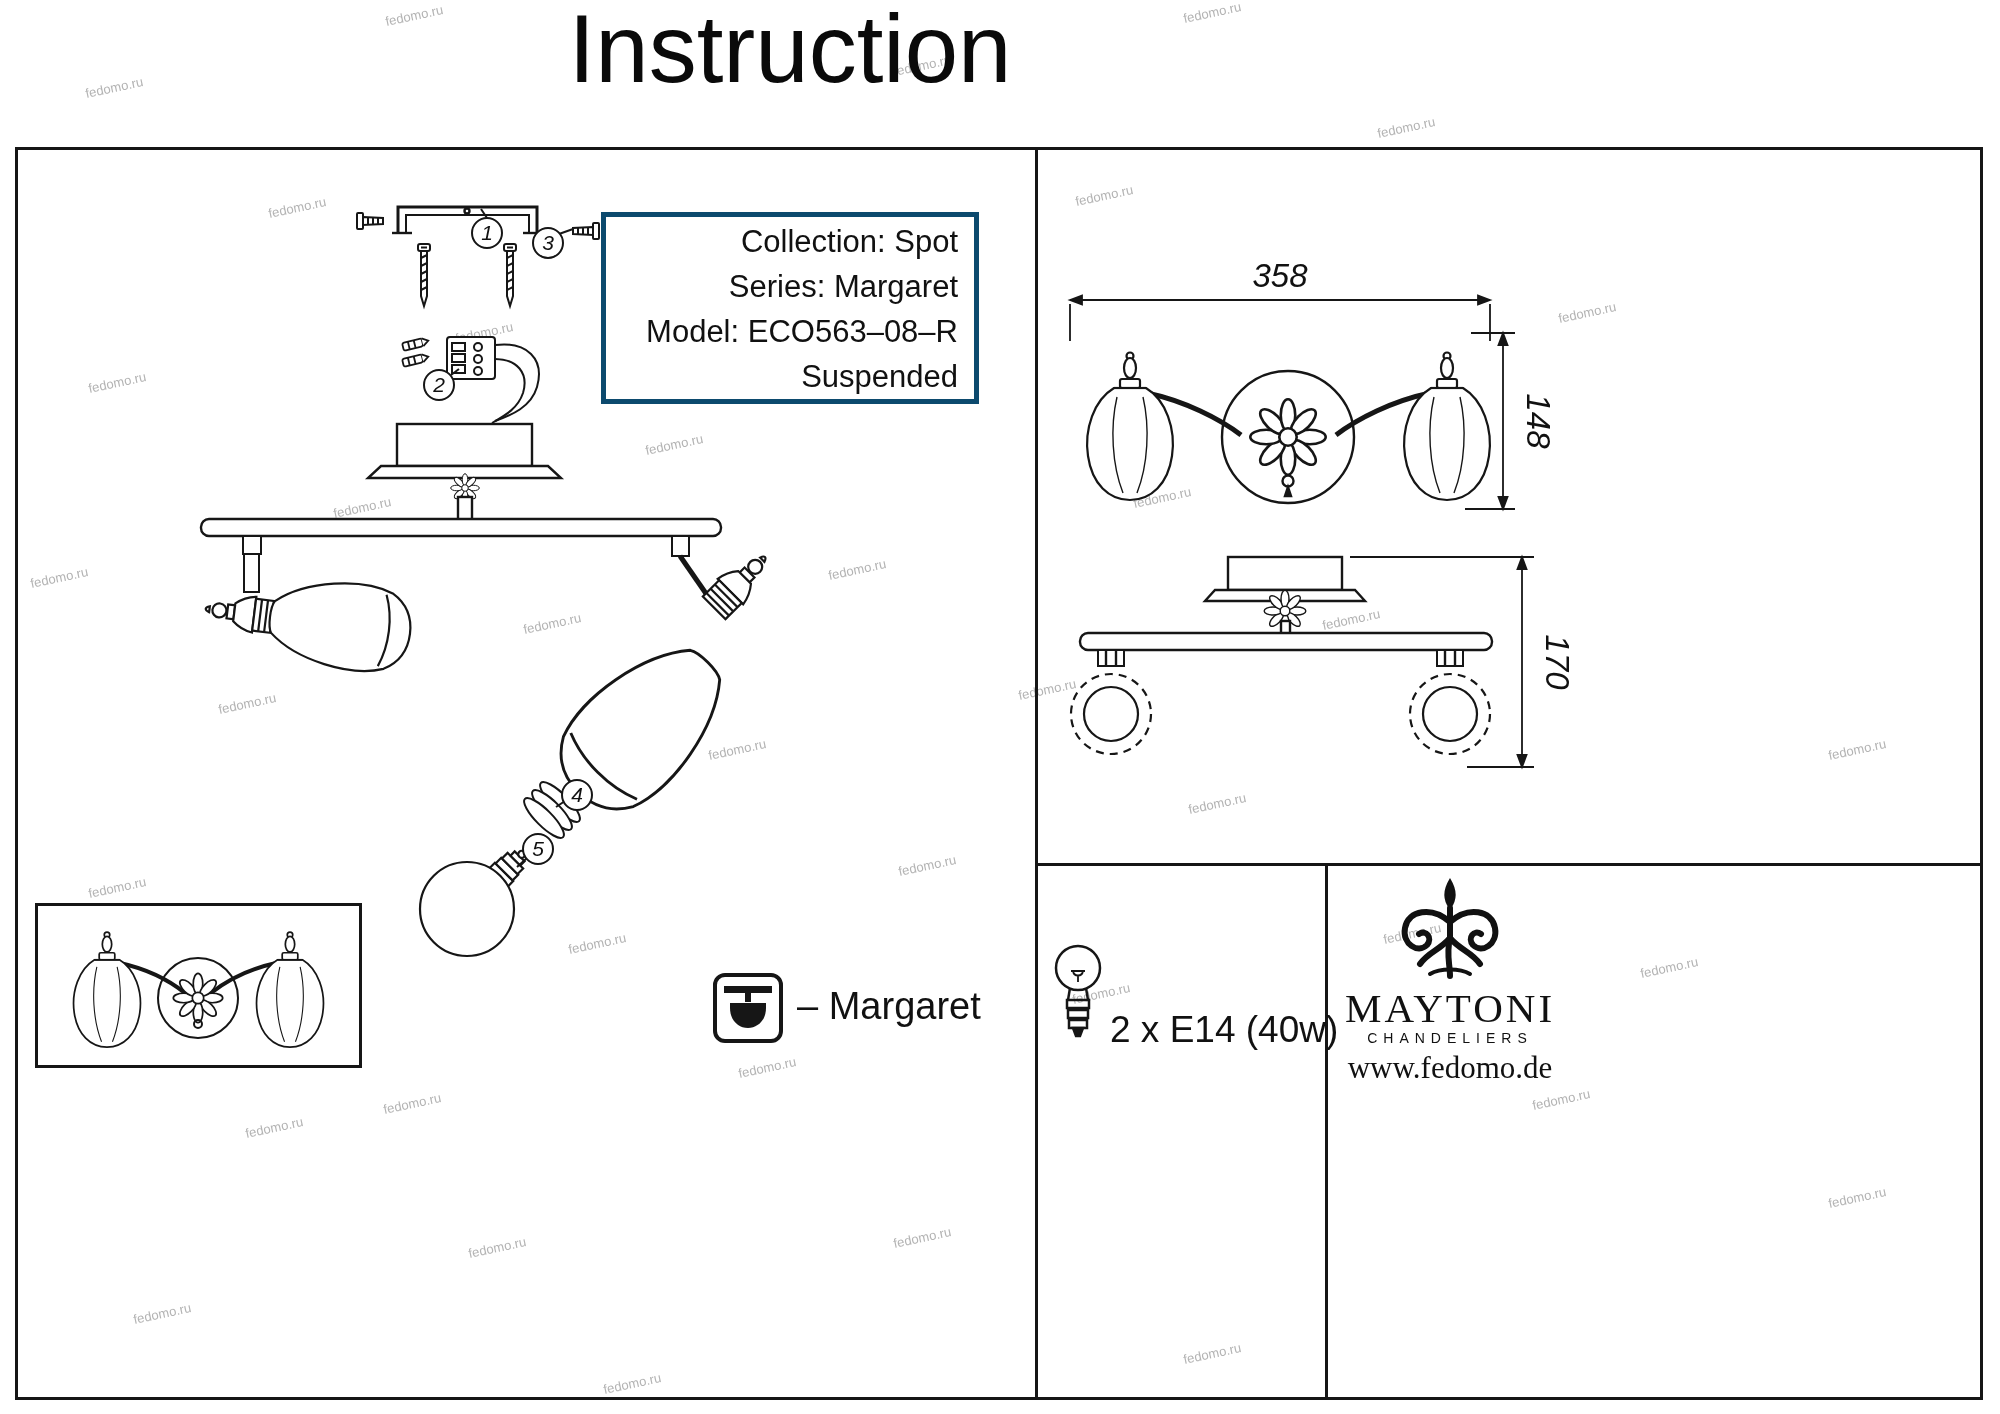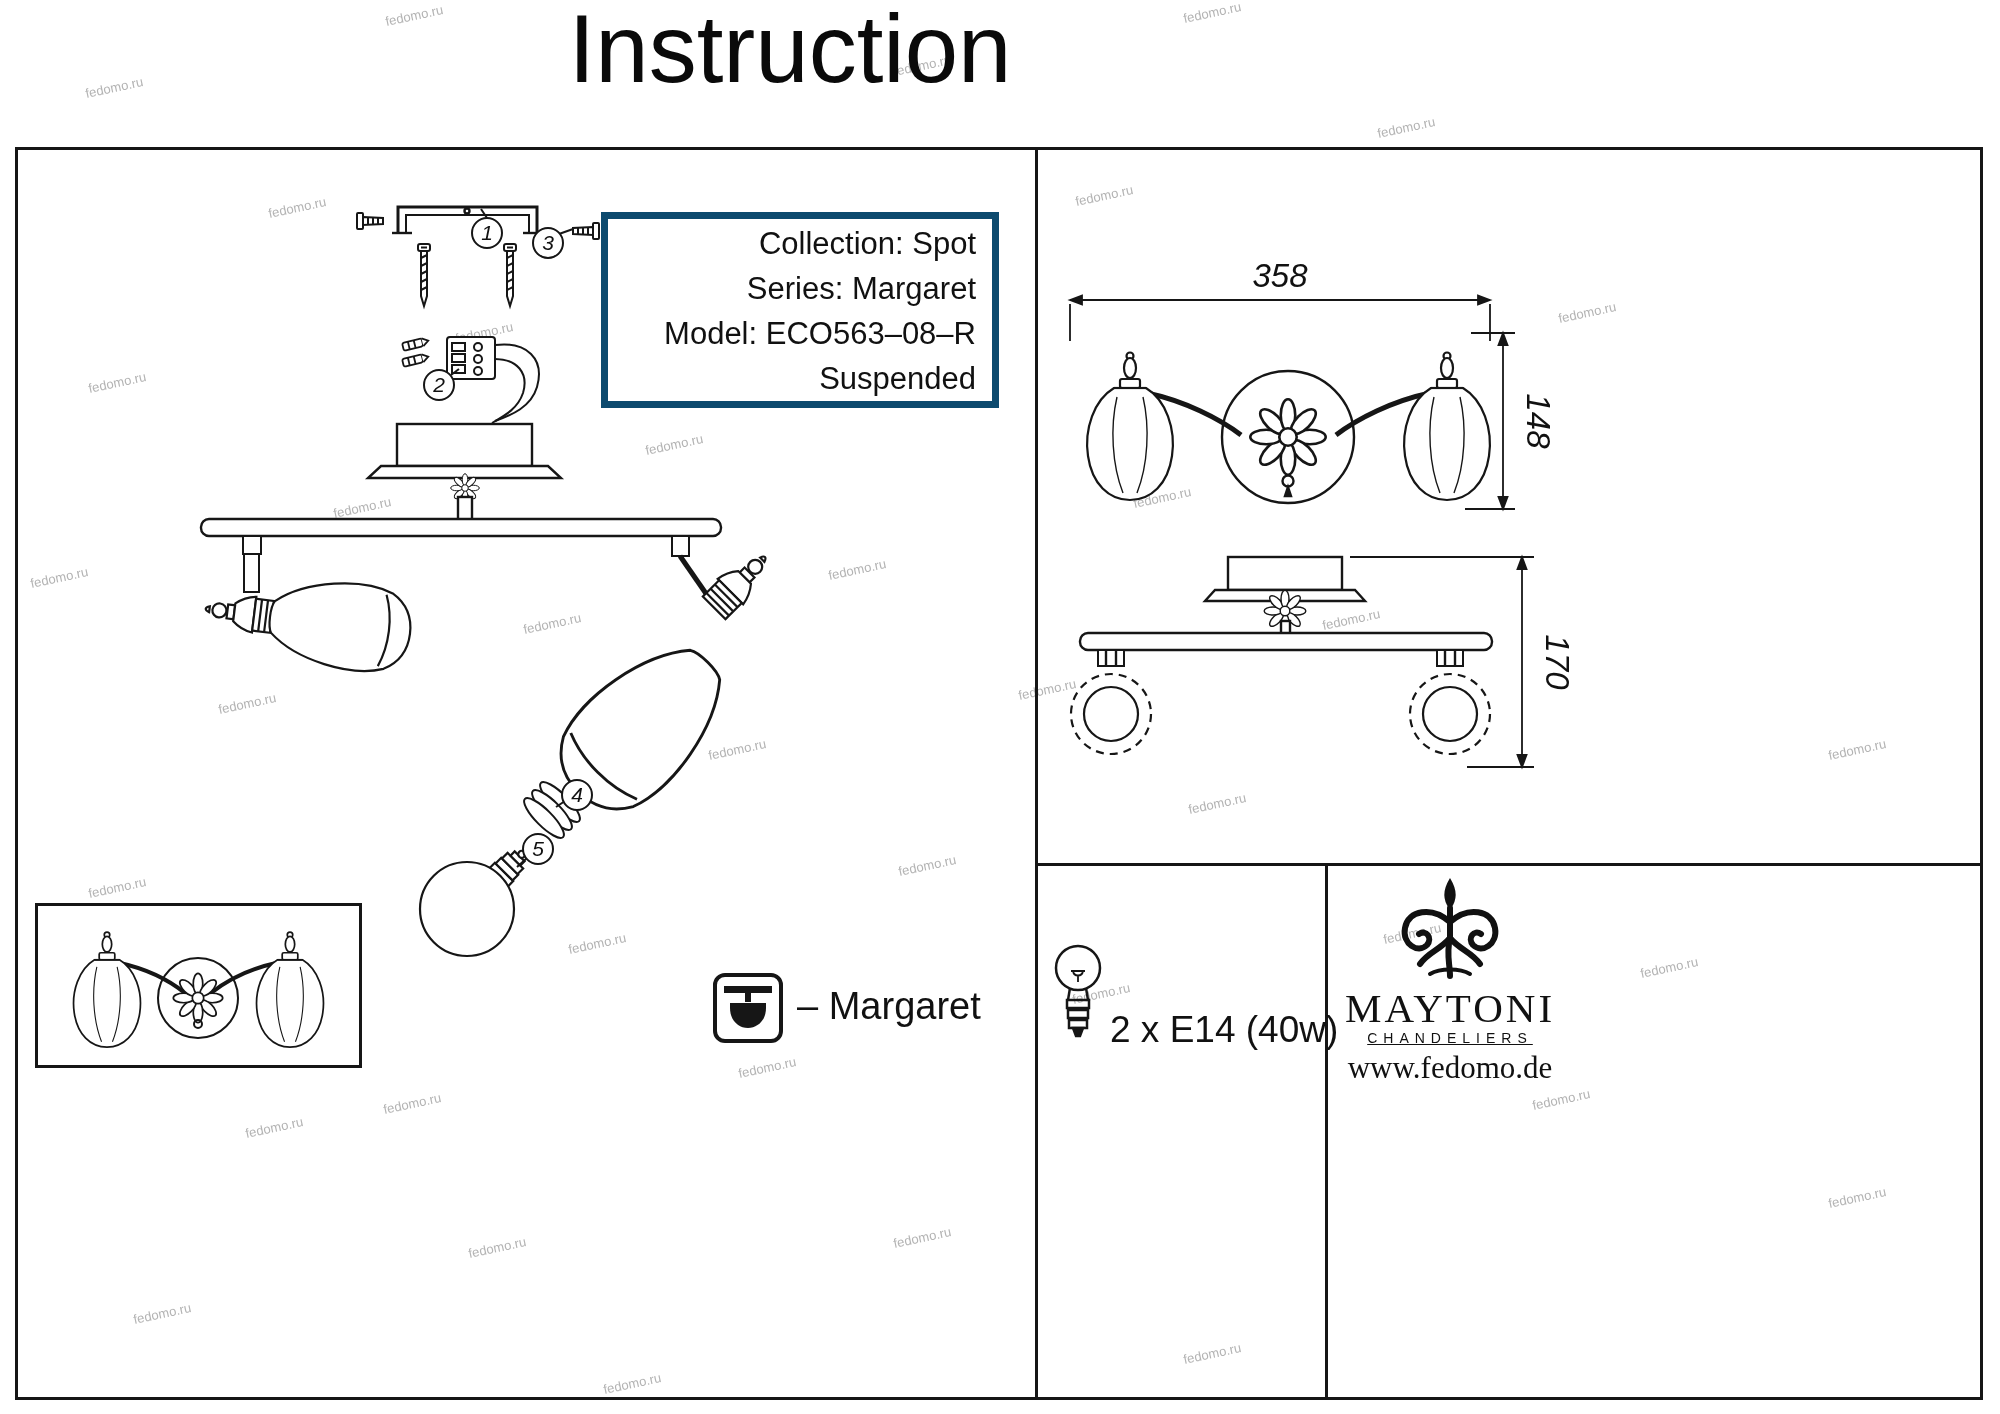--- a/index.html
+++ b/index.html
@@ -1,33 +1,33 @@
 <!DOCTYPE html>
 <html><head>
 <meta charset="utf-8">
 <style>
   html,body{margin:0;padding:0;background:#fff;}
   #page{position:relative;width:2000px;height:1414px;background:#fff;overflow:hidden;
         font-family:"Liberation Sans",sans-serif;color:#111;}
   .line{position:absolute;background:#161616;}
   #title{position:absolute;left:790px;top:-6px;transform:translateX(-50%);
          font-size:96px;font-weight:400;color:#0a0a0a;white-space:nowrap;}
-  #infobox{position:absolute;left:601px;top:212px;width:352px;height:180px;border:7px solid #0c4a6e;
-           text-align:right;padding:2px 16px 0 16px;font-size:31px;line-height:45px;background:#fff;}
+  #infobox{position:absolute;left:601px;top:212px;width:352px;height:180px;border:5px solid #0c4a6e;
+           text-align:right;padding:2px 16px 0 0;font-size:31px;line-height:45px;background:#fff;}
   .wm{position:absolute;font-size:13px;color:#a6a6a6;opacity:.85;transform:rotate(-12deg);white-space:nowrap;}
   svg{position:absolute;overflow:visible;}
   svg text{font-family:"Liberation Sans",sans-serif;fill:#111;stroke:none;}
   .dim{font-size:33px;font-style:italic;}
   .co{font-size:21px;font-style:italic;text-anchor:middle;}
   .suspended-label{position:absolute;left:797px;top:985px;font-size:38px;}
   .bulb-label{position:absolute;left:1110px;top:972px;font-size:37px;margin-top:37px;}
   .brand-name{position:absolute;left:1450px;top:984px;transform:translateX(-50%);
               font-family:"Liberation Serif",serif;font-size:41px;letter-spacing:3px;white-space:nowrap;}
   .brand-sub{position:absolute;left:1450px;top:1030px;transform:translateX(-50%);
-             font-size:14px;letter-spacing:6px;white-space:nowrap;text-decoration:underline;}
+             font-size:14px;letter-spacing:6px;white-space:nowrap;}
   .brand-site{position:absolute;left:1450px;top:1050px;transform:translateX(-50%);
               font-family:"Liberation Serif",serif;font-size:31px;white-space:nowrap;}
 </style>
 </head>
 <body>
 
 <div id="page">
 
   <div style="position:absolute;left:0;top:0;width:2000px;height:1414px;">
       <span class="wm" style="left: 385px; top: 8px; color: rgb(166, 166, 166);">fedomo.ru</span>

